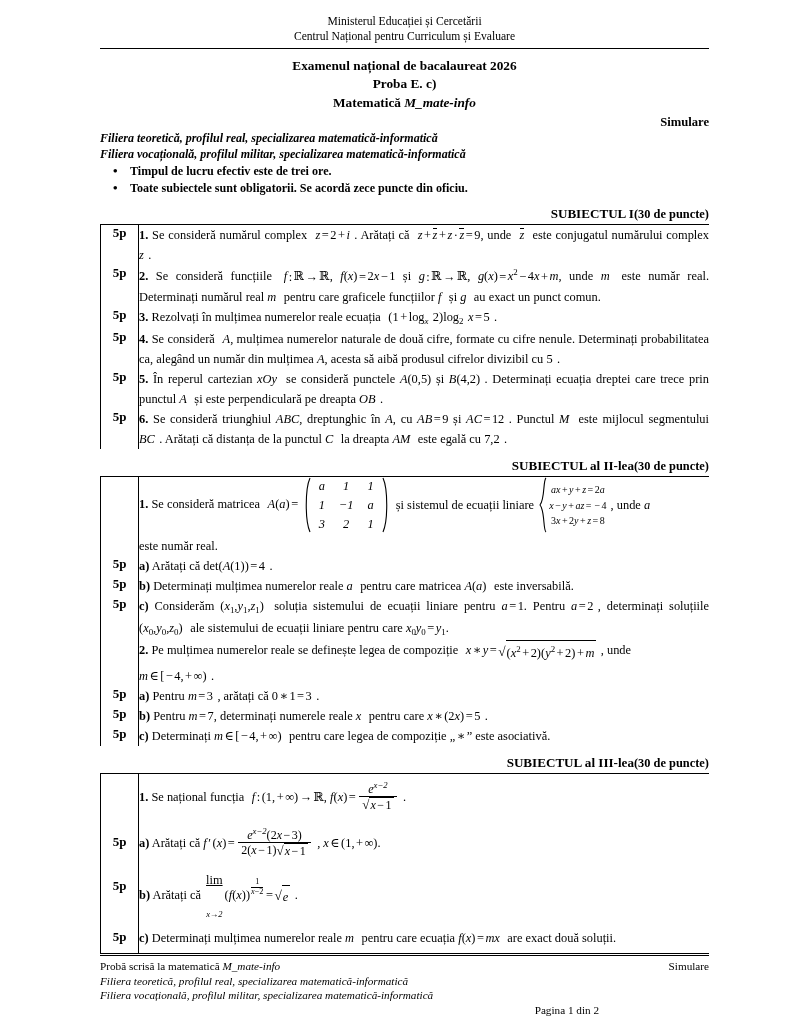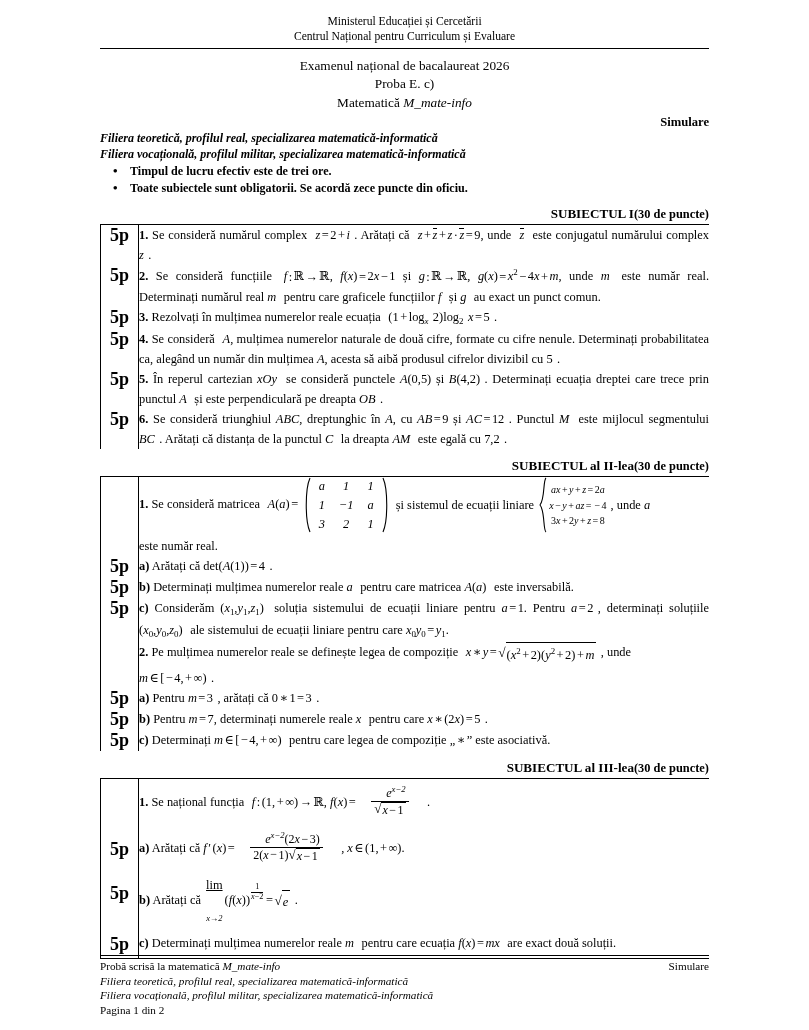--- a/index.html
+++ b/index.html
@@ -35,21 +35,21 @@
     text-align: center;
     font-size: 11.6px;
     line-height: 1.32;
   }
   .rule {
     border-top: 1.4px solid #000;
     margin: 3px 0 8px 0;
   }
   .exam-title {
     text-align: center;
-    font-weight: normal;
+    font-weight: bold;
     font-size: 13.3px;
     line-height: 1.42;
   }
   .exam-title .math-italic {
     font-style: italic;
   }
   .simulare-right {
     text-align: right;
     font-weight: bold;
     font-size: 12.6px;
@@ -105,21 +105,21 @@
   table.probs td {
     vertical-align: top;
     padding: 0;
   }
   td.pts-cell {
     width: 37px;
     border-left: 1.1px solid #000;
     border-right: 1.1px solid #000;
     text-align: center;
     font-weight: bold;
-    font-size: 18px;
+    font-size: 13px;
     padding-top: 3px;
     white-space: nowrap;
     margin-top: 45px;
   }
   td.pts-cell.blank {
     border-left: 1.1px solid #000;
     border-right: 1.1px solid #000;
   }
   td.body-cell {
     padding: 3px 2px 3px 6px;
@@ -147,24 +147,24 @@
     padding-top: 0px;
     display: inline-block;
     line-height: 1.0;
     font-style: italic;
   }
 
   
   .frac {
     display: inline-block;
     vertical-align: middle;
-    text-align: right;
+    text-align: center;
     line-height: 1.12;
     font-size: 0.97em;
-    margin: 0 14px;
+    margin: 0 2px;
     position: relative;
     top: -0.15em;
   }
   .frac .num { display: block; padding: 0 3px; }
   .frac .den { display: block; border-top: 1.05px solid #000; padding: 0 3px; }
 
   
   .sfrac {
     display: inline-block;
     vertical-align: super;
@@ -259,21 +259,21 @@
     display: flex;
     justify-content: space-between;
     align-items: baseline;
     line-height: 1.3;
   }
   .footer-it {
     font-style: italic;
     line-height: 1.33;
   }
   .footer-page {
-    text-align: left;
+    text-align: right;
     line-height: 1.4;
     padding-right: 110px;
     font-family: Liberation Serif, serif;
   }
 </style>
 </head>
 <body>
 
 <div class="page">
 <div class="content">

